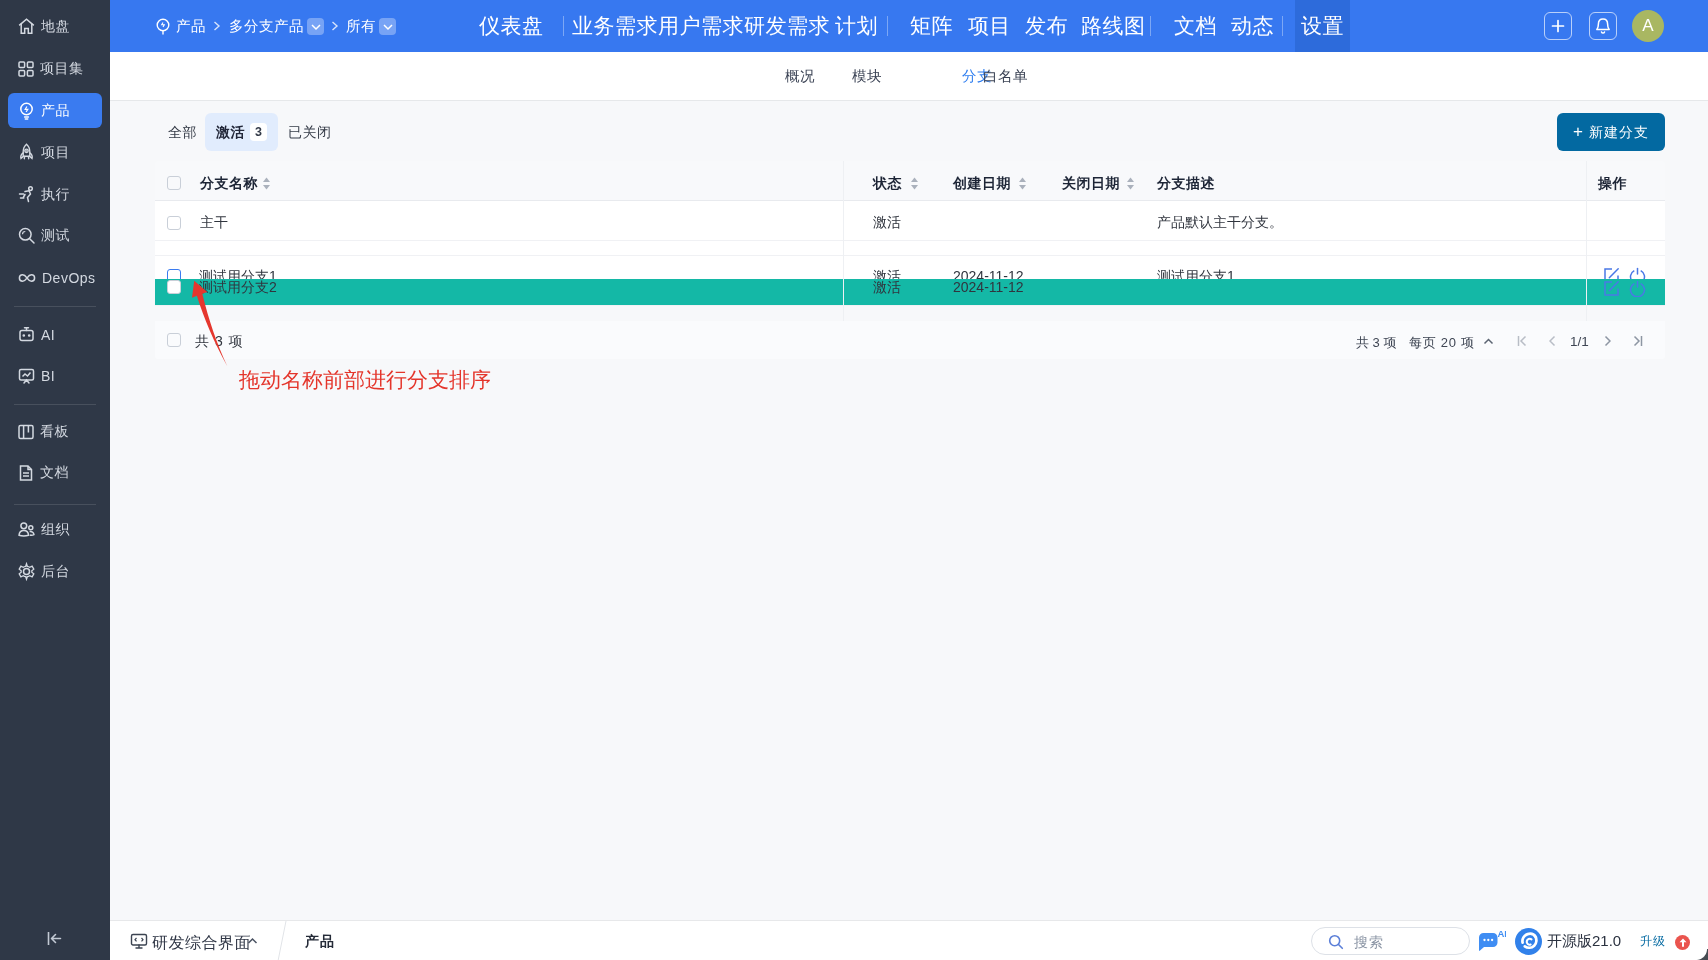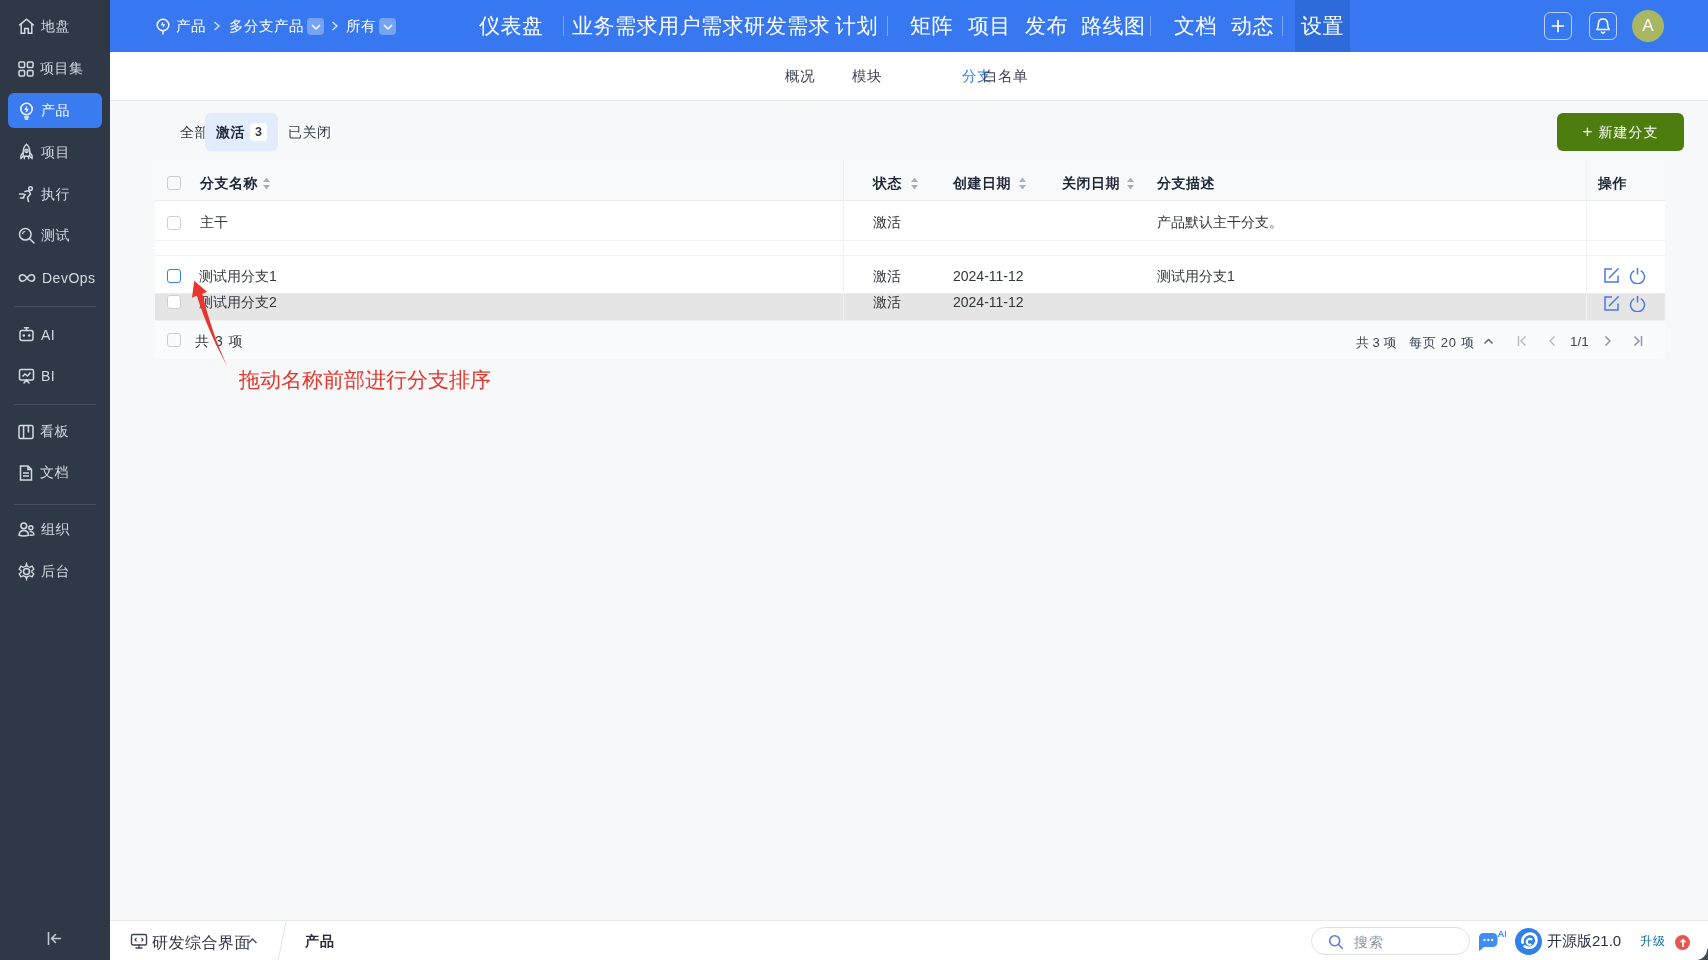--- a/index.html
+++ b/index.html
@@ -24,21 +24,21 @@
 .iconbtn{position:absolute;top:12px;width:28px;height:28px;border:1.5px solid rgba(255,255,255,.65);border-radius:6px;}
 
 #subnav{position:absolute;left:110px;top:52px;width:1598px;height:49px;background:#fff;border-bottom:1px solid #e6e8ea;z-index:10;}
 .sn{position:absolute;top:0;height:48px;line-height:48px;font-size:14.5px;color:#3a4254;letter-spacing:.5px;text-align:left;}
 .sn.active{color:#2e7ef0;margin-left:44px;}
 
 .tab{position:absolute;top:113px;height:38px;line-height:38px;font-size:14px;color:#353b47;letter-spacing:.5px;}
 #tabActive{position:absolute;left:205px;top:113px;width:73px;height:38px;background:#e1ecfd;border-radius:6px;}
 #tabActive b{position:absolute;left:11px;top:0;height:38px;line-height:38px;font-size:14px;color:#23283a;letter-spacing:.5px;}
 #tabActive .badge{position:absolute;left:45px;top:10px;width:17px;height:18px;background:#fff;border-radius:4px;text-align:center;line-height:18px;font-size:12.5px;color:#333a48;font-weight:bold;}
-#newbtn{position:absolute;left:1557px;top:113px;width:127px;height:38px;background:#4d7c0f;border-radius:6px;color:#fff;font-size:14px;text-align:center;line-height:38px;letter-spacing:1px;}
+#newbtn{position:absolute;left:1557px;top:113px;width:108px;height:38px;background:#0369a1;border-radius:6px;color:#fff;font-size:14px;text-align:center;line-height:38px;letter-spacing:1px;}
 #newbtn .plus{font-size:17px;font-weight:400;margin-right:6px;letter-spacing:0;}
 
 #table{position:absolute;left:155px;top:161px;width:1510px;height:198px;border-radius:3px;}
 .trow{position:absolute;left:0;width:1510px;}
 .cell{position:absolute;white-space:nowrap;}
 .chk{position:absolute;left:12px;width:14px;height:14px;border:1.5px solid #c9cfd8;border-radius:3px;background:#fff;}
 .vline{position:absolute;top:0;width:1px;height:160px;background:#eef0f3;}
 .opicon{position:absolute;}
 
 #bottombar{position:absolute;left:110px;top:920px;width:1598px;height:40px;background:#fff;border-top:1px solid #e7e8ea;z-index:20;}
@@ -217,21 +217,21 @@
   <div class="abs" style="left:1522px;top:10px;width:32px;height:32px;border-radius:50%;background:#a9b762;color:#fff;text-align:center;line-height:32px;font-size:17px;">A</div>
 </div>
 
 <div id="subnav">
   <div class="sn" style="left:675px;width:33px;">概况</div>
   <div class="sn" style="left:742px;width:33px;">模块</div>
   <div class="sn active" style="left:808px;width:33px;">分支</div>
   <div class="sn" style="left:873px;width:49px;">白名单</div>
 </div>
 
-<div class="tab" style="left:180px;">全部</div>
+<div class="tab" style="left:168px;">全部</div>
 <div id="tabActive">
     <b>激活</b>
     <div class="badge">3</div>
   </div>
 <div class="tab" style="left:288px;">已关闭</div>
 <div id="newbtn"><span class="plus">+</span>新建分支</div>
 
 <div id="table">
 
   <div class="trow" style="top:0;height:40px;background:#f8f9fb;border-bottom:1px solid #e8eaee;border-radius:3px 3px 0 0;">
@@ -278,21 +278,21 @@
     <svg class="opicon" style="left:1448px;top:11px;" width="17" height="17" viewBox="0 0 17 17" fill="none" stroke="#4a78e6" stroke-width="1.5">
         <path d="M15 8.5 V15 H2 V2 H9"></path>
         <path d="M6.3 10.7 L15.2 1.8" stroke-linecap="round"></path>
       </svg>
     <svg class="opicon" style="left:1474px;top:11px;" width="17" height="17" viewBox="0 0 17 17" fill="none" stroke="#4a78e6" stroke-width="1.5">
         <path d="M5.3 3.6 A7 7 0 1 0 11.7 3.6"></path>
         <path d="M8.5 1.5 V7" stroke-linecap="round"></path>
       </svg>
   </div>
 
-  <div class="trow" style="top:133px;height:27px;background:#e5e5e5;border-bottom:1px solid #f0f1f4;">
+  <div class="trow" style="top:118px;height:27px;background:#14b8a6;border-bottom:1px solid #f0f1f4;">
     <div class="chk" style="top:1px;"></div>
     <div class="cell" style="left:44px;top:0px;">测试用分支2</div>
     <div class="cell" style="left:718px;top:0px;">激活</div>
     <div class="cell" style="left:798px;top:0px;">2024-11-12</div>
     <svg class="opicon" style="left:1448px;top:1px;" width="17" height="17" viewBox="0 0 17 17" fill="none" stroke="#4a78e6" stroke-width="1.5">
         <path d="M15 8.5 V15 H2 V2 H9"></path>
         <path d="M6.3 10.7 L15.2 1.8" stroke-linecap="round"></path>
       </svg>
     <svg class="opicon" style="left:1474px;top:1px;" width="17" height="17" viewBox="0 0 17 17" fill="none" stroke="#4a78e6" stroke-width="1.5">
         <path d="M5.3 3.6 A7 7 0 1 0 11.7 3.6"></path>

